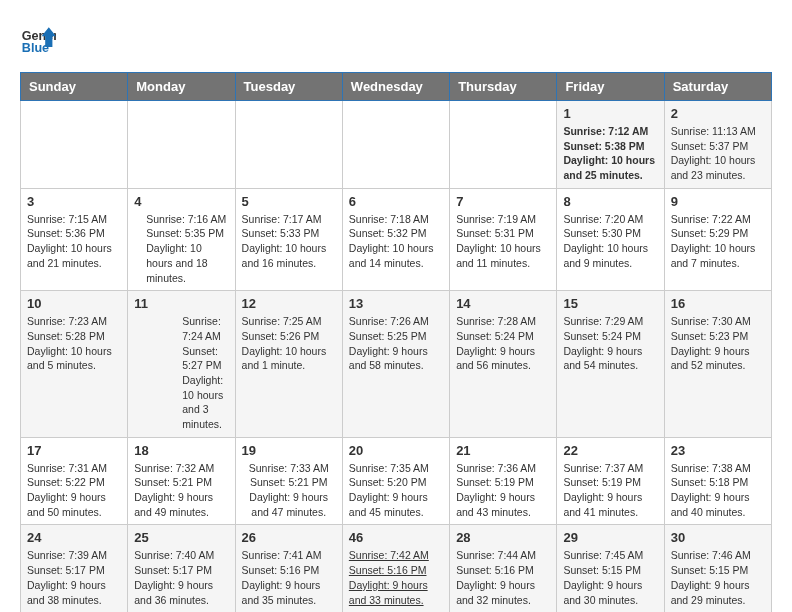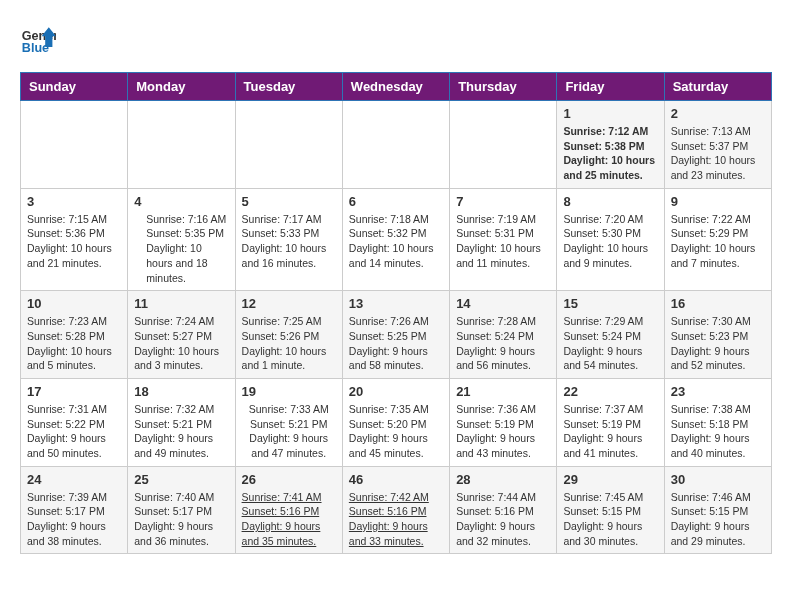--- a/index.html
+++ b/index.html
@@ -36,21 +36,21 @@
     .location {
       font-size: 16px;
       color: #555;
     }
     .calendar {
       width: 100%;
       border-collapse: collapse;
       font-size: 11px;
     }
     .calendar th {
-      background-color: #701a75;
+      background-color: #737373;
       color: #fff;
       padding: 6px 8px;
       text-align: left;
       font-size: 13px;
       font-weight: bold;
       border: 1px solid #2e74b5;
     }
     .calendar td {
       border: 1px solid #ccc;
       padding: 5px 6px;
@@ -116,21 +116,21 @@
         <td class="empty-cell"></td>
         <td class="empty-cell"></td>
         <td>
           <span class="day-num">1</span>
           <div class="day-info" style="white-space: pre-line; font-weight: bold;">Sunrise: 7:12 AM
 Sunset: 5:38 PM
 Daylight: 10 hours and 25 minutes.</div>
         </td>
         <td>
           <span class="day-num">2</span>
-          <div class="day-info" style="white-space: pre-line;">Sunrise: 7:13 AM
+          <div class="day-info" style="white-space: pre-line;">Sunrise: 11:13 AM
 Sunset: 5:37 PM
 Daylight: 10 hours and 23 minutes.</div>
         </td>
       </tr>
       <tr>
         <td>
           <span class="day-num">3</span>
           <div class="day-info" style="white-space: pre-line;">Sunrise: 7:15 AM
 Sunset: 5:36 PM
 Daylight: 10 hours and 21 minutes.</div>
@@ -174,21 +174,21 @@
       </tr>
       <tr>
         <td>
           <span class="day-num">10</span>
           <div class="day-info" style="white-space: pre-line;">Sunrise: 7:23 AM
 Sunset: 5:28 PM
 Daylight: 10 hours and 5 minutes.</div>
         </td>
         <td>
           <span class="day-num">11</span>
-          <div class="day-info" style="white-space: pre-line;">Sunrise: 7:24 AM
+          <div class="day-info" style="white-space: pre-line; margin-left: 48px;">Sunrise: 7:24 AM
 Sunset: 5:27 PM
 Daylight: 10 hours and 3 minutes.</div>
         </td>
         <td>
           <span class="day-num">12</span>
           <div class="day-info" style="white-space: pre-line;">Sunrise: 7:25 AM
 Sunset: 5:26 PM
 Daylight: 10 hours and 1 minute.</div>
         </td>
         <td>
@@ -268,21 +268,21 @@
 Daylight: 9 hours and 38 minutes.</div>
         </td>
         <td>
           <span class="day-num">25</span>
           <div class="day-info" style="white-space: pre-line;">Sunrise: 7:40 AM
 Sunset: 5:17 PM
 Daylight: 9 hours and 36 minutes.</div>
         </td>
         <td>
           <span class="day-num">26</span>
-          <div class="day-info" style="white-space: pre-line; text-decoration: underline;">Sunrise: 7:41 AM
+          <div class="day-info" style="white-space: pre-line;">Sunrise: 7:41 AM
 Sunset: 5:16 PM
 Daylight: 9 hours and 35 minutes.</div>
         </td>
         <td>
           <span class="day-num">46</span>
           <div class="day-info" style="white-space: pre-line; text-decoration: underline;">Sunrise: 7:42 AM
 Sunset: 5:16 PM
 Daylight: 9 hours and 33 minutes.</div>
         </td>
         <td>

